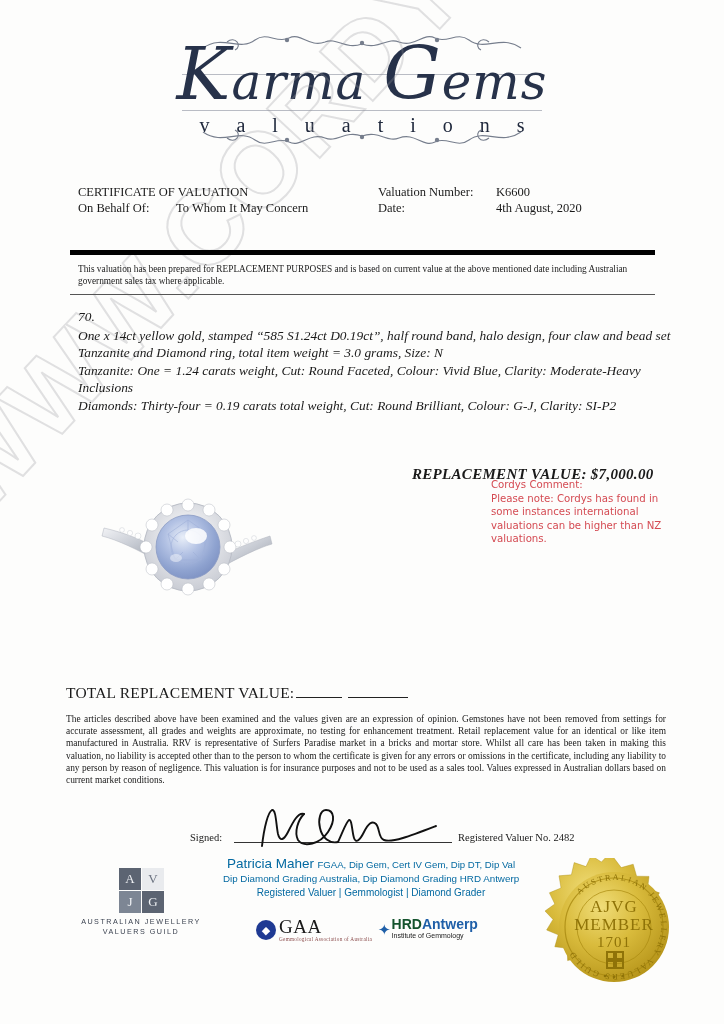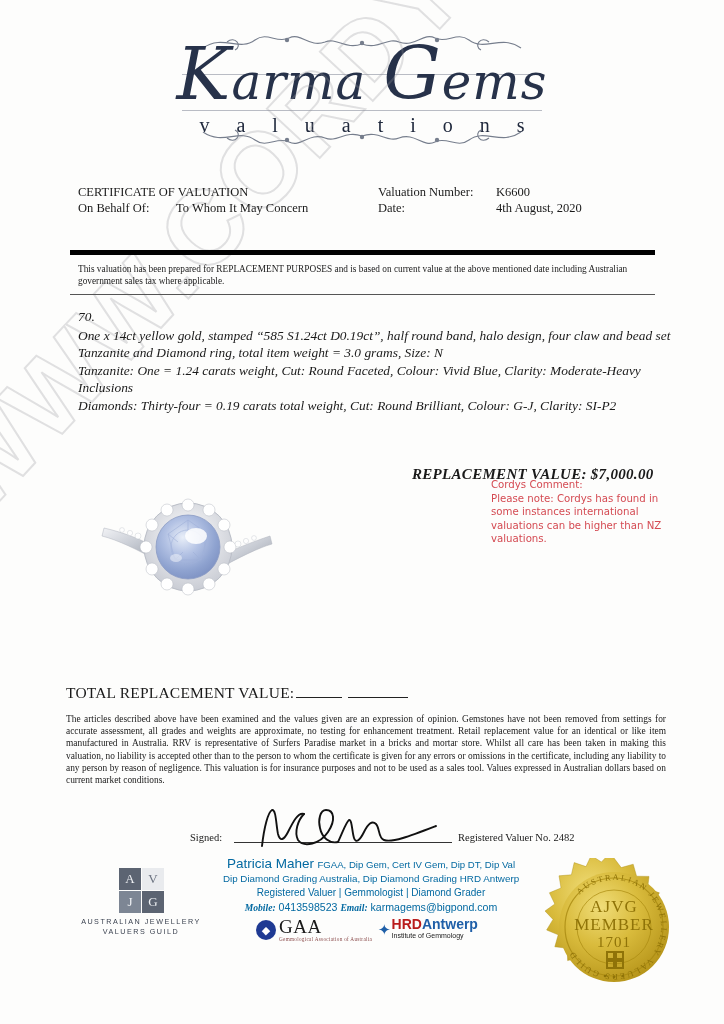--- a/index.html
+++ b/index.html
@@ -333,21 +333,21 @@
 
   #hrd-logo {
     position: absolute;
     left: 378px; top: 918px;
     z-index: 6;
     display: flex; align-items: center;
   }
   .hrd-star { font-size: 15px; color: #1f5fa8; margin-right: 1px; }
   .hrd-text { line-height: 12px; font-family: "Liberation Sans", sans-serif; }
   .hrd-big { font-size: 14px; font-weight: 700; }
-  .hrd-big .hrd-h { color: #b91c1c; }
+  .hrd-big .hrd-h { color: #14532d; }
   .hrd-big .hrd-a { color: #1f5fa8; }
   .hrd-small { font-size: 7px; color: #1a1a1a; }
 
   
   #gold-seal {
     position: absolute;
     left: 545px;
     top: 858px;
     width: 138px;
     height: 138px;
@@ -534,26 +534,20 @@
     <span class="sig-regno">Registered Valuer No. 2482</span>
   </div>
 
   <div id="credentials">
     <div class="cred-name-line">
       <span class="cname">Patricia Maher</span>
       <span class="cpost">FGAA, Dip Gem, Cert IV Gem, Dip DT, Dip Val</span>
     </div>
     <div class="cred-line2">Dip Diamond Grading Australia, Dip Diamond Grading HRD Antwerp</div>
     <div class="cred-line3">Registered Valuer | Gemmologist | Diamond Grader</div>
-    <div class="cred-line4">
-      <span class="tag">Mobile:</span>
-      <span>0413598523</span>
-      <span class="tag">Email:</span>
-      <span>karmagems@bigpond.com</span>
-    </div>
   </div>
 
   <div id="ajvg-logo">
     <div class="ajvg-grid">
       <div class="ajvg-cell ajvg-a">A</div>
       <div class="ajvg-cell ajvg-v">V</div>
       <div class="ajvg-cell ajvg-j">J</div>
       <div class="ajvg-cell ajvg-g">G</div>
     </div>
     <div class="ajvg-cap">

